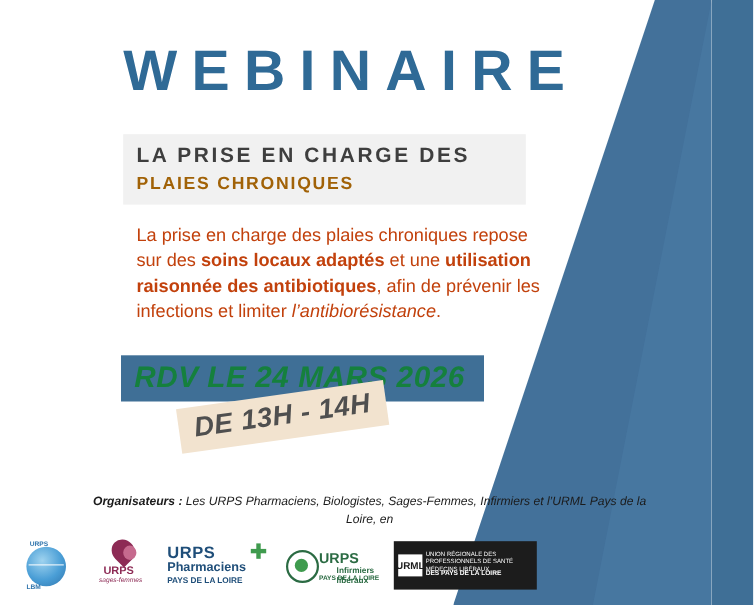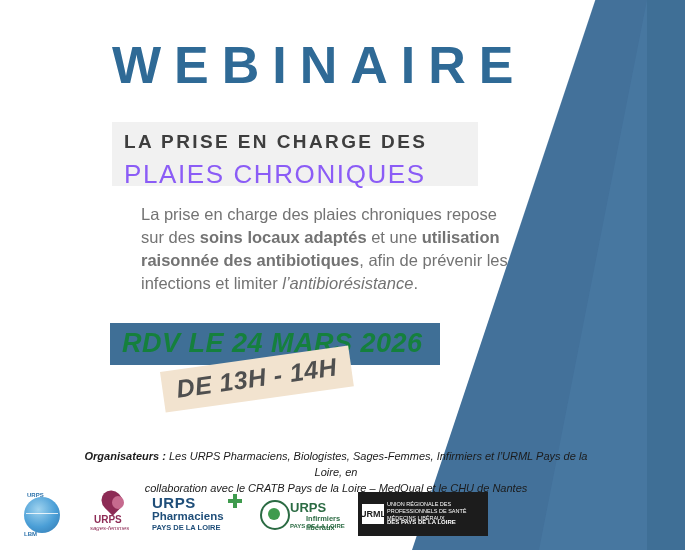--- a/index.html
+++ b/index.html
@@ -78,36 +78,35 @@
     top: 131px;
     font-size: 19px;
     font-weight: bold;
     letter-spacing: 2.4px;
     color: #3e3e3e;
   }
   .subtitle-line2 {
     position: absolute;
     left: 124px;
     top: 159px;
-    font-size: 26px;
-    font-weight: normal;
+    font-size: 16px;
+    font-weight: bold;
     letter-spacing: 1.6px;
-    color: #8b5cf6;
+    color: #a16207;
   }
 
   
   .body-text {
     position: absolute;
     left: 124px;
     top: 203px;
     width: 372px;
     font-size: 16.5px;
     line-height: 23px;
-    color: #737373;
-    margin-left: 17px;
+    color: #c2410c;
   }
   .body-text b { font-weight: bold; }
   .body-text i { font-style: italic; }
 
   
   .date-banner {
     position: absolute;
     left: 110px;
     top: 323px;
     width: 330px;
@@ -342,21 +341,20 @@
     <div class="date-text">RDV LE 24 MARS 2026</div>
 
     <div class="time-wrap">
       <div class="time-banner">
         <span class="time-text">DE 13H - 14H</span>
       </div>
     </div>
 
     <div class="organisers">
       <b>Organisateurs :</b><span> Les URPS Pharmaciens, Biologistes, Sages-Femmes, Infirmiers et l’URML Pays de la Loire, en</span><br>
-      <span>collaboration avec le CRATB Pays de la Loire – MedQual et le CHU de Nantes</span>
     </div>
 
     <div class="logos">
 
       <div class="logo logo-globe">
         <span class="lbl-top">URPS</span>
         <span class="ring"></span>
         <span class="lbl-bot">LBM</span>
       </div>
 

